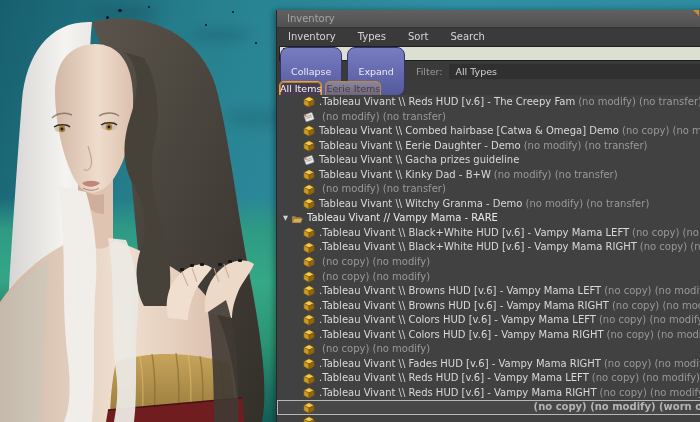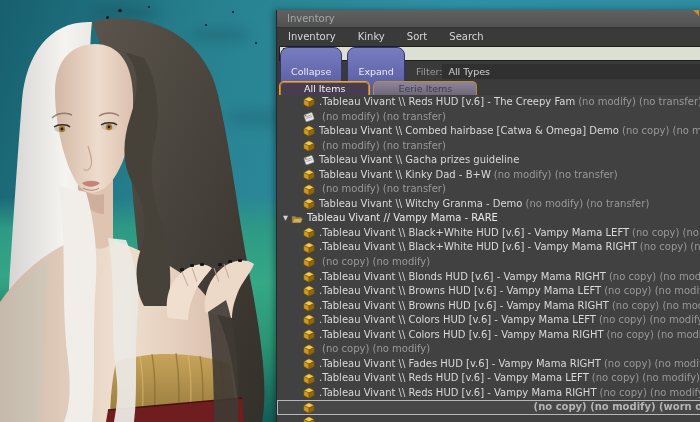--- a/index.html
+++ b/index.html
@@ -24,24 +24,24 @@
   .titlebar{height:17px;background:linear-gradient(#606060,#515151);color:#a3a7a7;
     font-size:10px;display:flex;align-items:center;padding-left:10px;position:relative;border-bottom:1px solid #333;}
   .menubar{height:16px;background:#3a3a3a;display:flex;align-items:center;font-size:10px;color:#d6d6d6;}
   .menubar span{padding:0 11px;cursor:default;}
   .searchrow{height:18px;background:#3a3a3a;display:flex;align-items:center;}
   .searchinput{flex:1;height:13px;margin:0 2px;background:#dbe0d2;border:1px solid #1e1e1e;display:flex;align-items:center;}
   .caret{display:inline-block;width:1px;height:10px;background:#111;margin-left:3px;}
   .filterrow{height:19px;background:#3a3a3a;display:flex;align-items:center;padding-left:3px;}
   .pillbtn{border-radius:8px;padding:18px 10px;font-size:9.5px;font-family:"DejaVu Sans",sans-serif;
     background:linear-gradient(#787dc2,#54599c);border:1px solid #31346b;color:#eceafb;margin-right:5px;cursor:default;}
-  .filterlabel{color:#9a9a9a;font-size:9.5px;margin:0 0 0 6px;}
+  .filterlabel{color:#9a9a9a;font-size:9.5px;margin:0 7px 0 6px;}
   .filtervalue{flex:1;background:#303030;color:#d2d2d2;font-size:9.5px;padding:2px 6px;margin-right:2px;}
   .tabs{height:15px;background:#3b3b3b;display:flex;align-items:flex-end;gap:3px;padding-left:2px;}
-  .tab{border-radius:5px 5px 0 0;padding:1px 24px 2px;font-size:9.5px;
+  .tab{border-radius:5px 5px 0 0;padding:1px 0 2px;font-size:9.5px;
     background:linear-gradient(#8d8598,#6c6577);border:1px solid #b98a3f;border-bottom:none;color:#433d4e;cursor:default;}
   .tab.active{background:#473c50;border:1px solid #e8a23c;border-bottom:none;color:#f5f3f6;
     box-shadow:0 0 0 1px #c07f20 inset;}
   .list{position:absolute;top:85px;left:0;right:0;bottom:0;background:#414141;overflow:hidden;}
   .row{height:14.55px;line-height:14.55px;display:flex;align-items:center;
     padding-left:26px;white-space:nowrap;font-size:10px;cursor:default;}
   .row .expander{display:none;width:9px;font-size:6.5px;color:#d2d2d2;text-align:center;margin-right:1px;}
   .row.folder .expander{display:inline-block;}
   .row.folder{padding-left:4px;}
   .ic{display:none;width:12px;height:12px;margin-right:4px;flex:0 0 auto;}
@@ -155,21 +155,21 @@
     <path d="M226 300 C236 330 240 375 238 422 L214 422 C214 380 212 340 208 312 Z" fill="#3f3a33" opacity=".9"></path>
   </svg>
 </div>
 
 <div class="window">
   <div class="titlebar">
     <span>Inventory</span>
   </div>
   <div class="menubar">
     <span>Inventory</span>
-    <span>Kinky</span>
+    <span>Types</span>
     <span>Sort</span>
     <span>Search</span>
   </div>
   <div class="searchrow">
     <div class="searchinput">
       <span class="caret"></span>
       <span></span>
     </div>
   </div>
   <div class="filterrow">
@@ -227,20 +227,21 @@
       <div class="row object">
 
     <span class="ic ic-object">
       <svg width="12" height="12" viewBox="0 0 12 12">
         <polygon points="6,0.8 11.2,3.4 6,6 0.8,3.4" fill="#f2ca4b" stroke="#6b4e0c" stroke-width="0.5"></polygon>
         <polygon points="0.8,3.4 6,6 6,11.2 0.8,8.6" fill="#cf9a22" stroke="#6b4e0c" stroke-width="0.5"></polygon>
         <polygon points="11.2,3.4 6,6 6,11.2 11.2,8.6" fill="#94660e" stroke="#6b4e0c" stroke-width="0.5"></polygon>
       </svg>
     </span>
 
+    <span class="iname">Tableau Vivant \\ Eerie Daughter - Demo</span>
     <span class="perms">(no modify) (no transfer)</span>
   </div>
       <div class="row notecard">
 
     <span class="ic ic-notecard">
       <svg width="12" height="12" viewBox="0 0 12 12">
         <g transform="rotate(-18 6 6)">
           <rect x="1.6" y="2.4" width="8.8" height="7.4" rx="1" fill="#e9e9e6" stroke="#7d7d7a" stroke-width="0.5"></rect>
           <line x1="3" y1="4.8" x2="9" y2="4.8" stroke="#8b8b88" stroke-width="0.7"></line>
           <line x1="3" y1="6.6" x2="9" y2="6.6" stroke="#8b8b88" stroke-width="0.7"></line>
@@ -343,21 +344,20 @@
       <div class="row object">
 
     <span class="ic ic-object">
       <svg width="12" height="12" viewBox="0 0 12 12">
         <polygon points="6,0.8 11.2,3.4 6,6 0.8,3.4" fill="#f2ca4b" stroke="#6b4e0c" stroke-width="0.5"></polygon>
         <polygon points="0.8,3.4 6,6 6,11.2 0.8,8.6" fill="#cf9a22" stroke="#6b4e0c" stroke-width="0.5"></polygon>
         <polygon points="11.2,3.4 6,6 6,11.2 11.2,8.6" fill="#94660e" stroke="#6b4e0c" stroke-width="0.5"></polygon>
       </svg>
     </span>
 
-    <span class="iname">.Tableau Vivant \\ Blonds HUD [v.6] - Vampy Mama RIGHT</span>
     <span class="perms">(no copy) (no modify)</span>
   </div>
       <div class="row object">
 
     <span class="ic ic-object">
       <svg width="12" height="12" viewBox="0 0 12 12">
         <polygon points="6,0.8 11.2,3.4 6,6 0.8,3.4" fill="#f2ca4b" stroke="#6b4e0c" stroke-width="0.5"></polygon>
         <polygon points="0.8,3.4 6,6 6,11.2 0.8,8.6" fill="#cf9a22" stroke="#6b4e0c" stroke-width="0.5"></polygon>
         <polygon points="11.2,3.4 6,6 6,11.2 11.2,8.6" fill="#94660e" stroke="#6b4e0c" stroke-width="0.5"></polygon>
       </svg>

